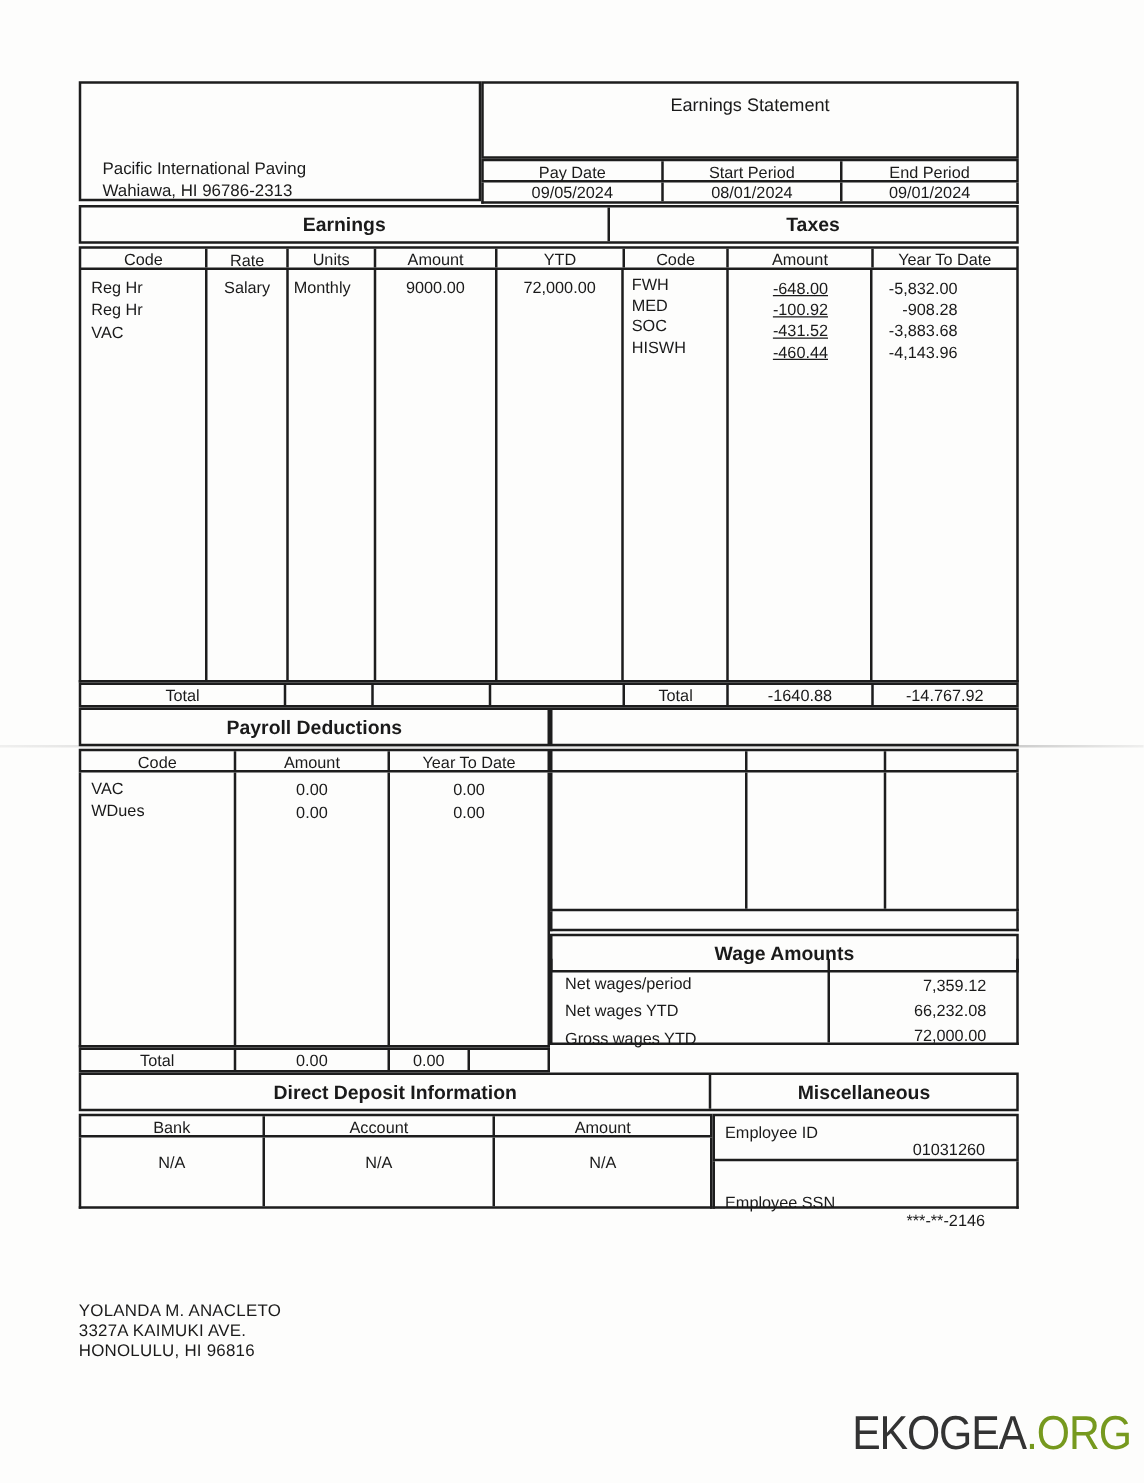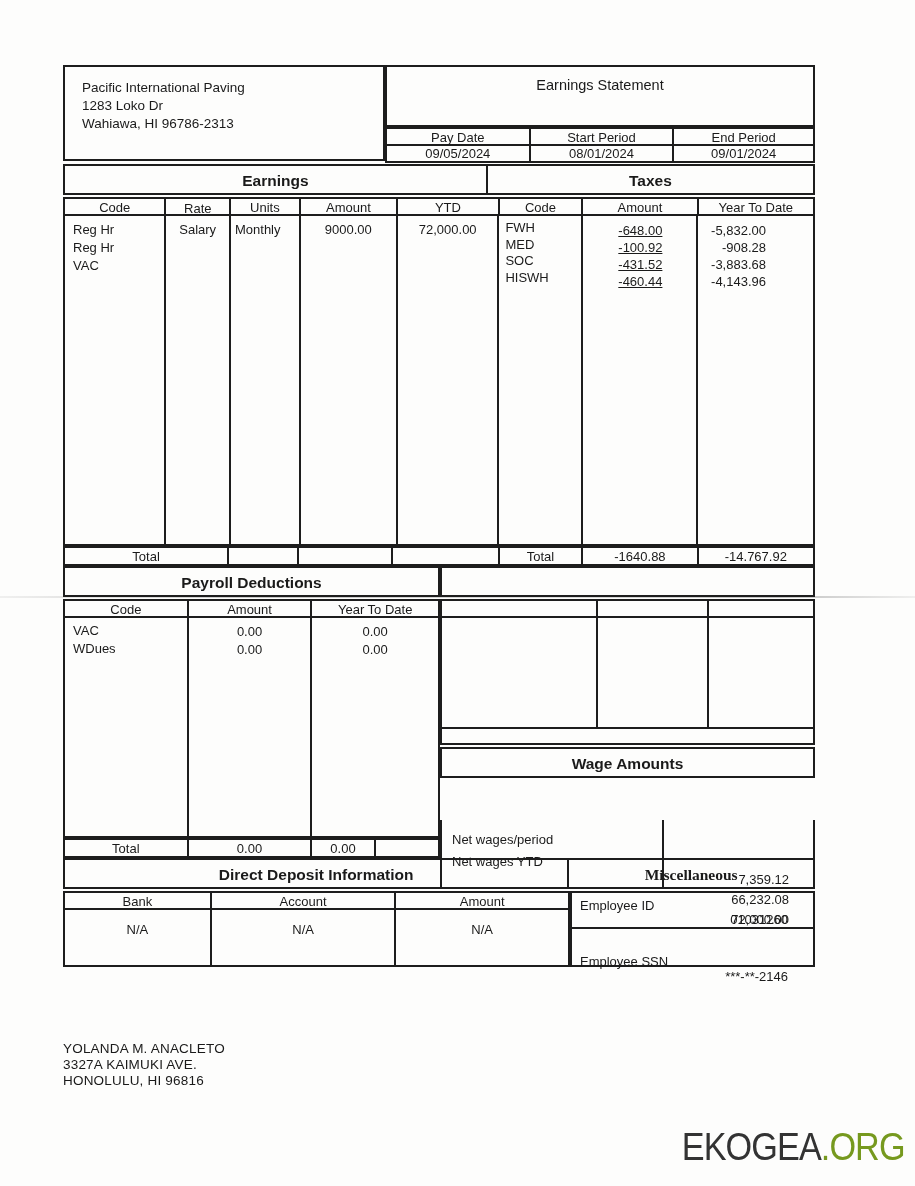--- a/index.html
+++ b/index.html
@@ -25,22 +25,21 @@
     background:linear-gradient(90deg, rgba(120,120,120,.10), rgba(120,120,120,.42) 30%, rgba(120,120,120,.25) 60%, rgba(120,120,120,.45) 85%, rgba(120,120,120,.1));
     pointer-events:none;}
   .logo{font-size:38px;letter-spacing:-1px;transform:scaleX(.9);transform-origin:right center;white-space:nowrap;}
 </style>
 </head>
 <body>
 
 <div class="artifact"></div>
 
 <div class="abs bx" style="left:63px;top:65px;width:322px;height:96px;padding:12px 0 0 17px;">
-  <div class="val line" style="font-size:13.5px;">Pacific International Paving</div>
-  <div class="val line" style="font-size:13.5px;">1283 Loko Dr</div>
+  <div class="val line" style="font-size:13.5px;margin-top:47px;">Pacific International Paving</div>
   <div class="val line" style="font-size:13.5px;">Wahiawa, HI 96786-2313</div>
 </div>
 
 <div class="abs bx" style="left:385px;top:65px;width:430px;height:62px;">
   <div class="hdr" style="font-size:14.5px;margin-top:9px;">Earnings Statement</div>
 </div>
 
 <div class="abs bx flex" style="left:385px;top:127px;width:430px;height:19px;">
   <div class="cell hdr" style="width:145px;">Pay Date</div>
   <div class="cell hdr" style="width:145px;">Start Period</div>
@@ -152,42 +151,43 @@
 <div class="abs bx flex" style="left:440px;top:618px;width:375px;height:111px;border-top:none;">
   <div class="cell" style="width:158px;"></div>
   <div class="cell" style="width:112px;"></div>
   <div class="cell" style="width:105px;"></div>
 </div>
 <div class="abs bx" style="left:440px;top:729px;width:375px;height:16px;border-top:none;"></div>
 
 <div class="abs bx" style="left:440px;top:747px;width:375px;height:31px;">
   <div class="band-title">Wage Amounts</div>
 </div>
-<div class="abs bx flex" style="left:440px;top:820px;width:375px;height:69px;border-top:none;">
+<div class="abs bx flex" style="left:440px;top:767px;width:375px;height:69px;border-top:none;">
   <div class="cell" style="width:225px;padding:9px 0 0 10px;">
     <div class="hdr" style="text-align:left;line-height:22px;">Net wages/period</div>
     <div class="hdr" style="text-align:left;line-height:22px;">Net wages YTD</div>
+    <div class="hdr" style="text-align:left;line-height:22px;">Gross wages YTD</div>
   </div>
   <div class="cell val" style="width:150px;padding:12px 24px 0 0;text-align:right;">
-    <div style="line-height:20px;margin-top:38px;">7,359.12</div>
+    <div style="line-height:20px;">7,359.12</div>
     <div style="line-height:20px;">66,232.08</div>
     <div style="line-height:20px;">72,000.00</div>
   </div>
 </div>
 
 <div class="abs bx flex" style="left:63px;top:838px;width:377px;height:20px;">
   <div class="cell hdr" style="width:125px;line-height:17px;">Total</div>
   <div class="cell val ctr" style="width:125px;line-height:17px;">0.00</div>
   <div class="cell val ctr" style="width:64px;line-height:17px;">0.00</div>
   <div class="cell" style="width:63px;"></div>
 </div>
 
 <div class="abs bx flex" style="left:63px;top:858px;width:752px;height:31px;">
   <div class="cell band-title" style="width:507px;">Direct Deposit Information</div>
-  <div class="cell band-title" style="width:245px;font-family:Liberation Serif, serif;">Miscellaneous</div>
+  <div class="cell band-title" style="width:245px;">Miscellaneous</div>
 </div>
 
 <div class="abs bx flex" style="left:63px;top:891px;width:507px;height:19px;">
   <div class="cell hdr" style="width:148px;">Bank</div>
   <div class="cell hdr" style="width:186px;">Account</div>
   <div class="cell hdr" style="width:173px;">Amount</div>
 </div>
 <div class="abs bx flex" style="left:63px;top:910px;width:507px;height:57px;border-top:none;">
   <div class="cell val ctr" style="width:148px;padding-top:12px;">N/A</div>
   <div class="cell val ctr" style="width:186px;padding-top:12px;">N/A</div>

